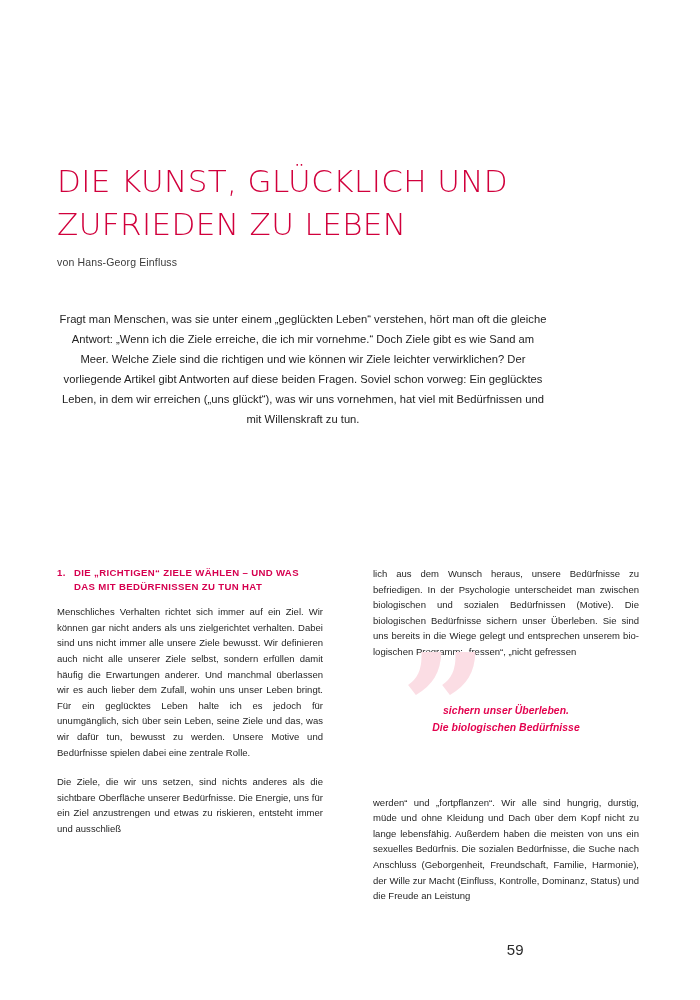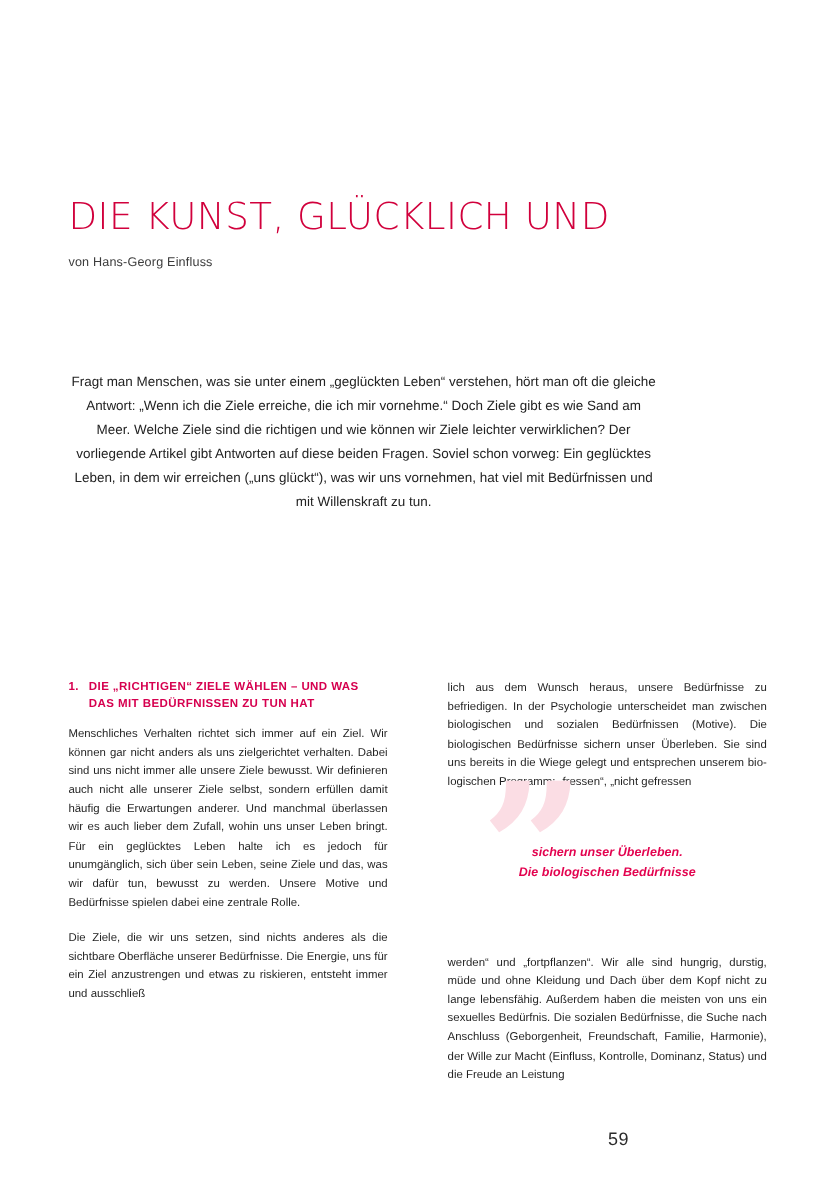--- a/index.html
+++ b/index.html
@@ -171,20 +171,21 @@
   }
 </style>
 </head>
 <body>
 
 <div class="page">
 
   <div class="title-block">
     <h1 class="doc-title">
       <span class="tl">DIE KUNST, GLÜCKLICH UND</span>
+      <span class="tl">ZUFRIEDEN ZU LEBEN</span>
     </h1>
     <div class="byline">von Hans-Georg Einfluss</div>
   </div>
 
   <div class="lead">
     <p>Fragt man Menschen, was sie unter einem „geglückten Leben“ verstehen, hört man oft die gleiche Antwort: „Wenn ich die Ziele erreiche, die ich mir vornehme.“ Doch Ziele gibt es wie Sand am Meer. Welche Ziele sind die richtigen und wie können wir Ziele leichter verwirklichen? Der vorliegende Artikel gibt Antworten auf diese beiden Fragen. Soviel schon vorweg: Ein geglücktes Leben, in dem wir erreichen („uns glückt“), was wir uns vornehmen, hat viel mit Bedürfnissen und mit Willenskraft zu tun.</p>
   </div>
 
   <div class="columns">
 

